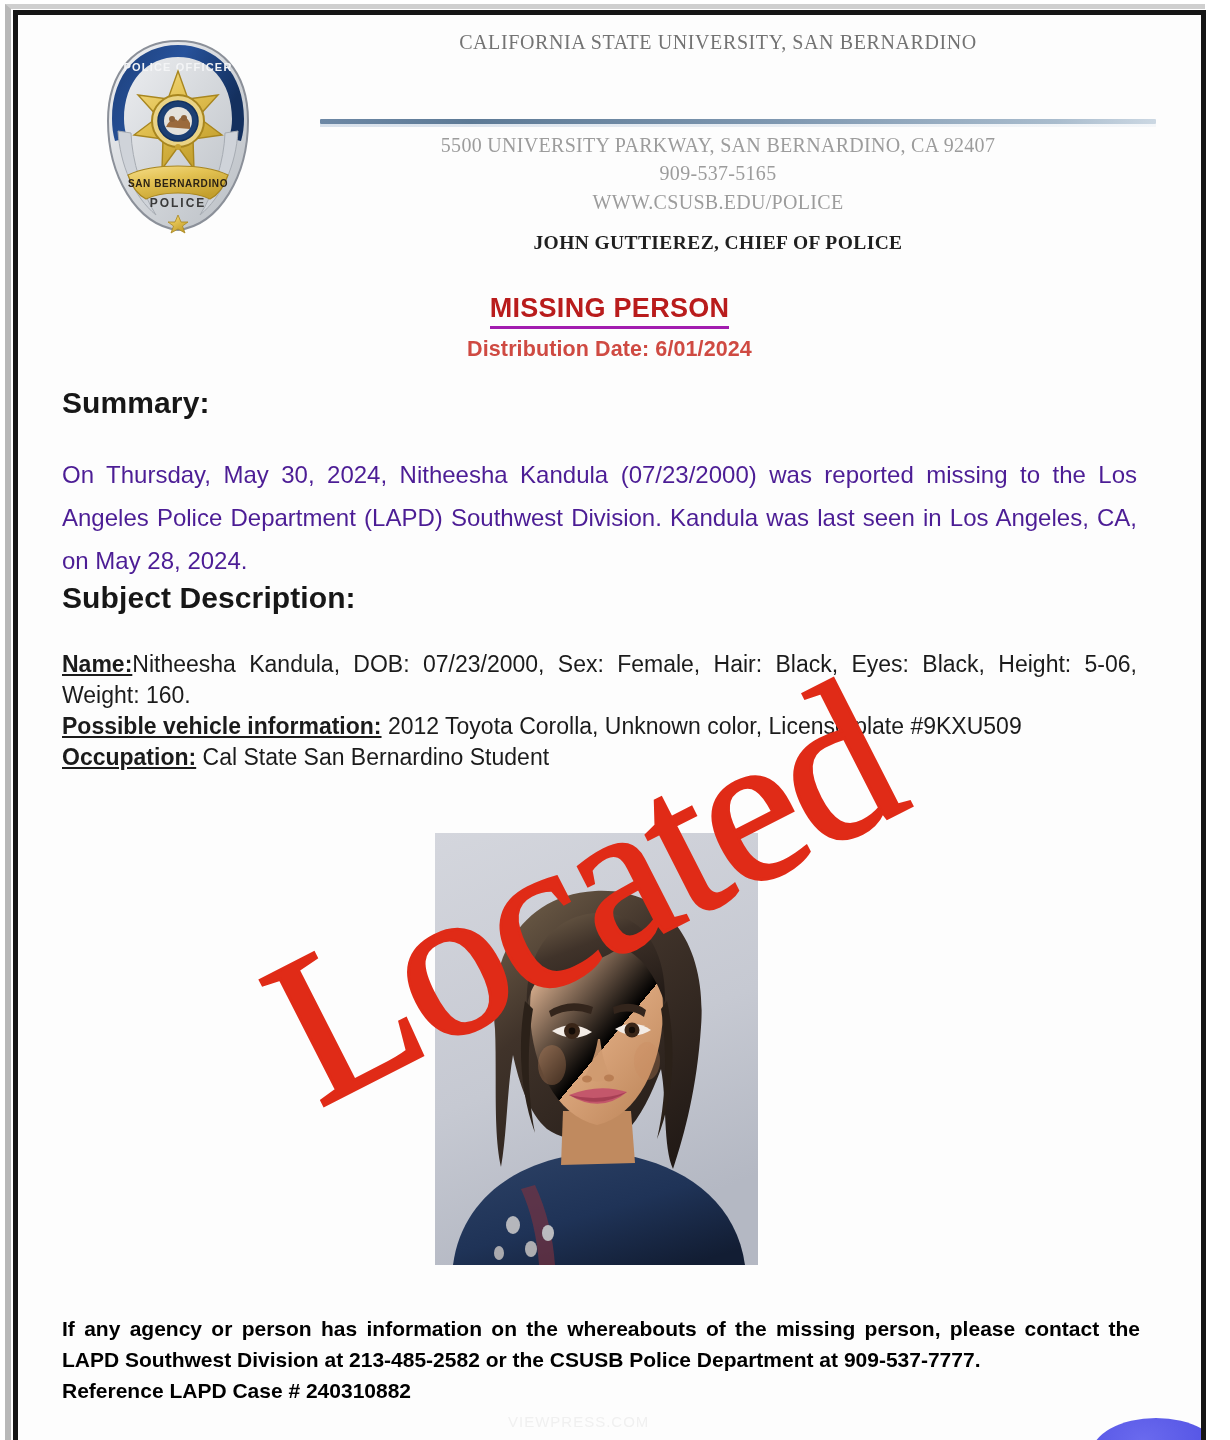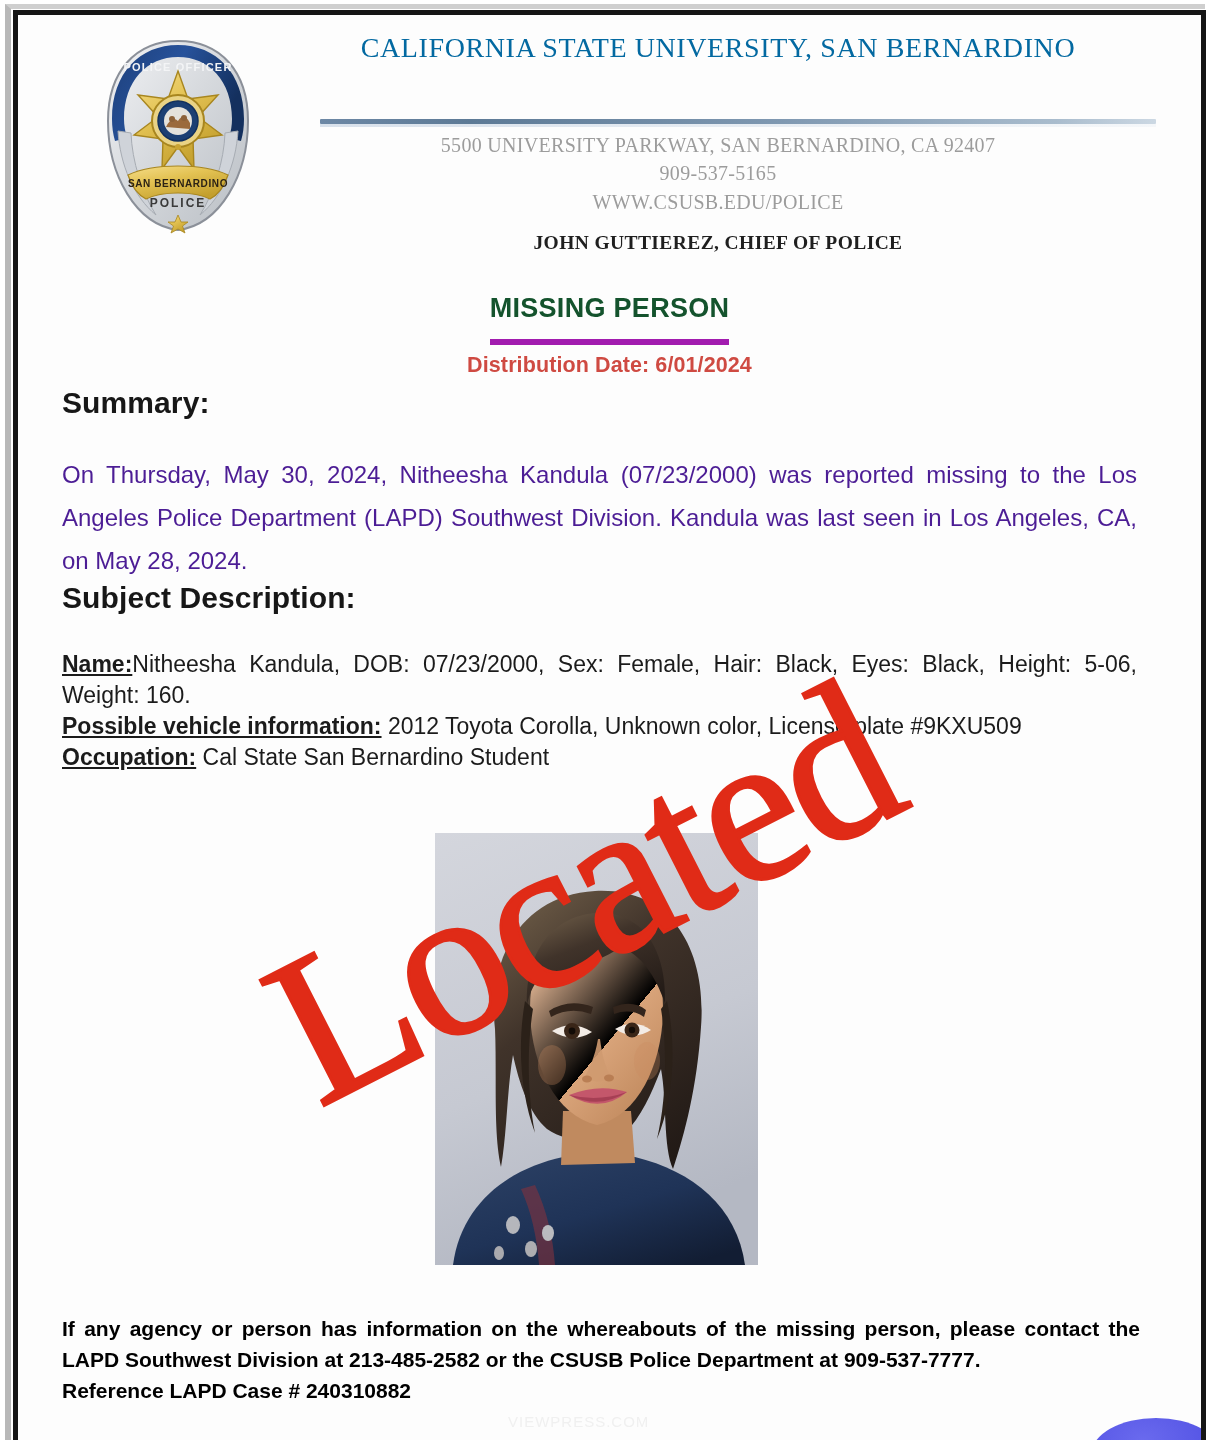--- a/index.html
+++ b/index.html
@@ -76,23 +76,23 @@
 
   #header-text {
     position: absolute;
     left: 250px;
     top: 14px;
     width: 900px;
     text-align: center;
   }
   .agency-line {
     font-family: "Liberation Serif", serif;
-    font-size: 28px;
+    font-size: 20px;
     letter-spacing: 0.6px;
-    color: #0369a1;
+    color: #737373;
     line-height: 1.38;
     white-space: nowrap;
   }
   #header-rule {
     position: absolute;
     left: 302px;
     top: 104px;
     width: 836px;
     height: 5px;
     background: linear-gradient(to right, #6d88a5 0%, #5d7a96 18%, #7f98b1 55%, #a9bccd 88%, #ccd8e3 100%);
@@ -137,24 +137,24 @@
     position: absolute;
     left: 0;
     top: 278px;
     width: 1183px;
     text-align: center;
   }
   #bulletin-title {
     display: inline-block;
     font-size: 27px;
     font-weight: bold;
-    color: #14532d;
+    color: #b91c1c;
     letter-spacing: 0.3px;
-    border-bottom: 6px solid #a21caf;
-    padding-bottom: 14px;
+    border-bottom: 3px solid #a21caf;
+    padding-bottom: 1px;
     line-height: 1.18;
   }
   #distribution-date {
     margin-top: 8px;
     font-size: 21.5px;
     font-weight: bold;
     color: #cf4a42;
     letter-spacing: 0.1px;
   }
 

